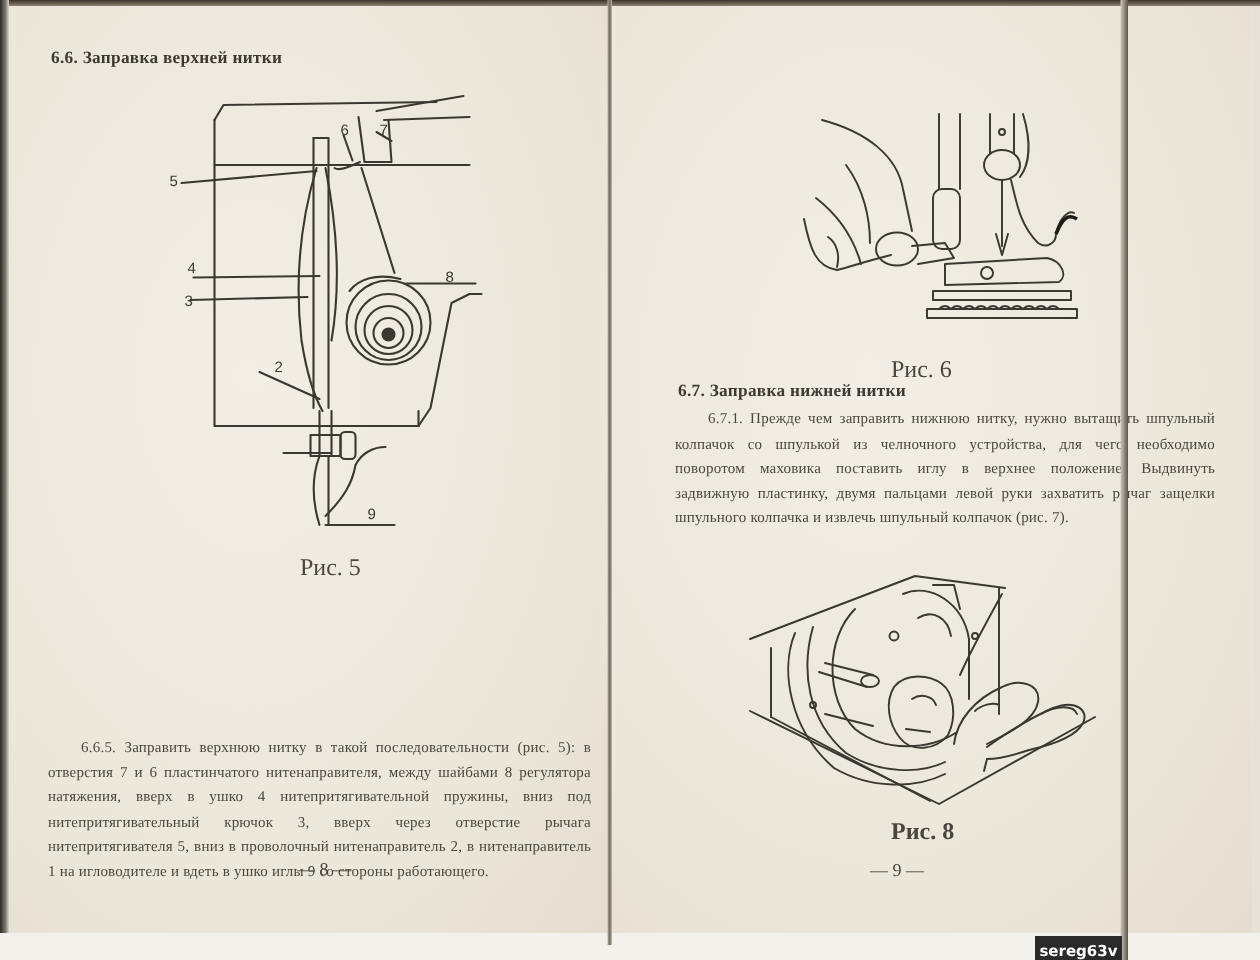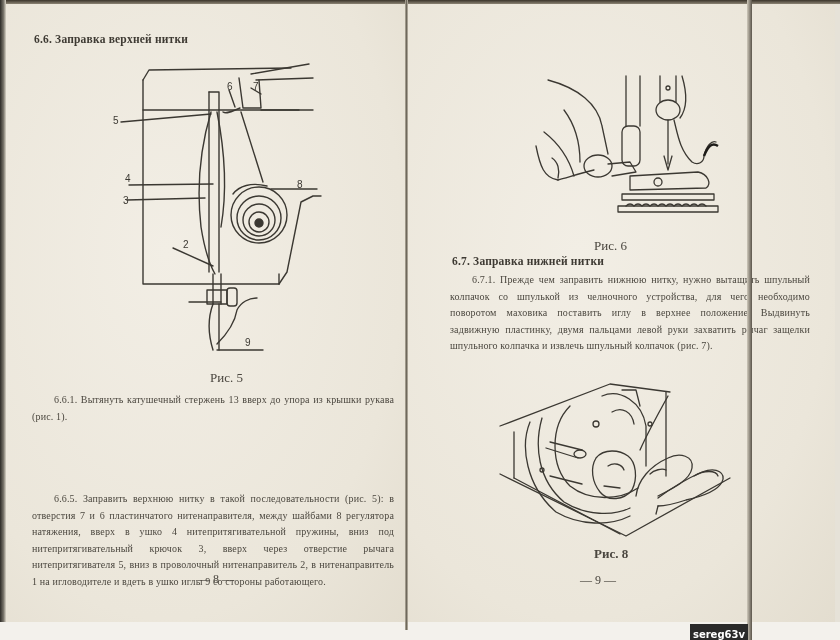--- a/index.html
+++ b/index.html
@@ -43,21 +43,21 @@
   }
   .heading {
     position: absolute; font-size: 11.5px; font-weight: bold; color: #3e3a33;
     letter-spacing: 0.2px; white-space: nowrap;
   }
   .para {
     position: absolute; font-size: 10px; line-height: 16.5px; color: #4b473f;
     text-align: justify; text-indent: 22px; letter-spacing: 0.15px;
   }
   .caption {
-    position: absolute; font-size: 13px; color: #4a463f; white-space: nowrap;
+    position: absolute; font-size: 16px; color: #4a463f; white-space: nowrap;
   }
   .pagenum {
     position: absolute; font-size: 12px; color: #4a463f; white-space: nowrap;
   }
   .figure { position: absolute; }
   .figure svg { display: block; }
   .watermark {
     position: absolute; right: 4px; top: 624px;
     font-family: "DejaVu Sans", sans-serif; font-weight: bold; font-size: 10px;
     color: #ffffff; background: #2a2a2a; padding: 4px 3px; line-height: 13px;
@@ -128,23 +128,22 @@
           <text x="22" y="152">3</text>
           <text x="196" y="136">8</text>
           <text x="82" y="196">2</text>
           <text x="126" y="38">6</text>
           <text x="152" y="38">7</text>
           <text x="144" y="294">9</text>
         </g>
       </svg>
     </div>
 
-    <div class="caption" style="left:204px; top:366px;">Рис. 5</div>
-
-    <div class="para" style="left:26px; top:388px; width:362px;">6.6.1. Вытянуть катушечный стержень 13 вверх до упора из крышки рукава (рис. 1).</div>
+    <div class="caption" style="left:194px; top:366px;">Рис. 5</div>
+
     <div class="para" style="left:26px; top:487px; width:362px;">6.6.5. Заправить верхнюю нитку в такой последовательности (рис. 5): в отверстия 7 и 6 пластинчатого нитенаправителя, между шайбами 8 регулятора натяжения, вверх в ушко 4 нитепритягивательной пружины, вниз под нитепритягивательный крючок 3, вверх через отверстие рычага нитепритягивателя 5, вниз в проволочный нитенаправитель 2, в нитенаправитель 1 на игловодителе и вдеть в ушко иглы 9 со стороны работающего.</div>
 
     <div class="pagenum" style="left:192px; top:568px;">— 8 —</div>
   </div>
 
   <div class="gutter"></div>
 
   <div class="page page-right">
 
     <div class="figure" style="left:110px; top:62px;">

